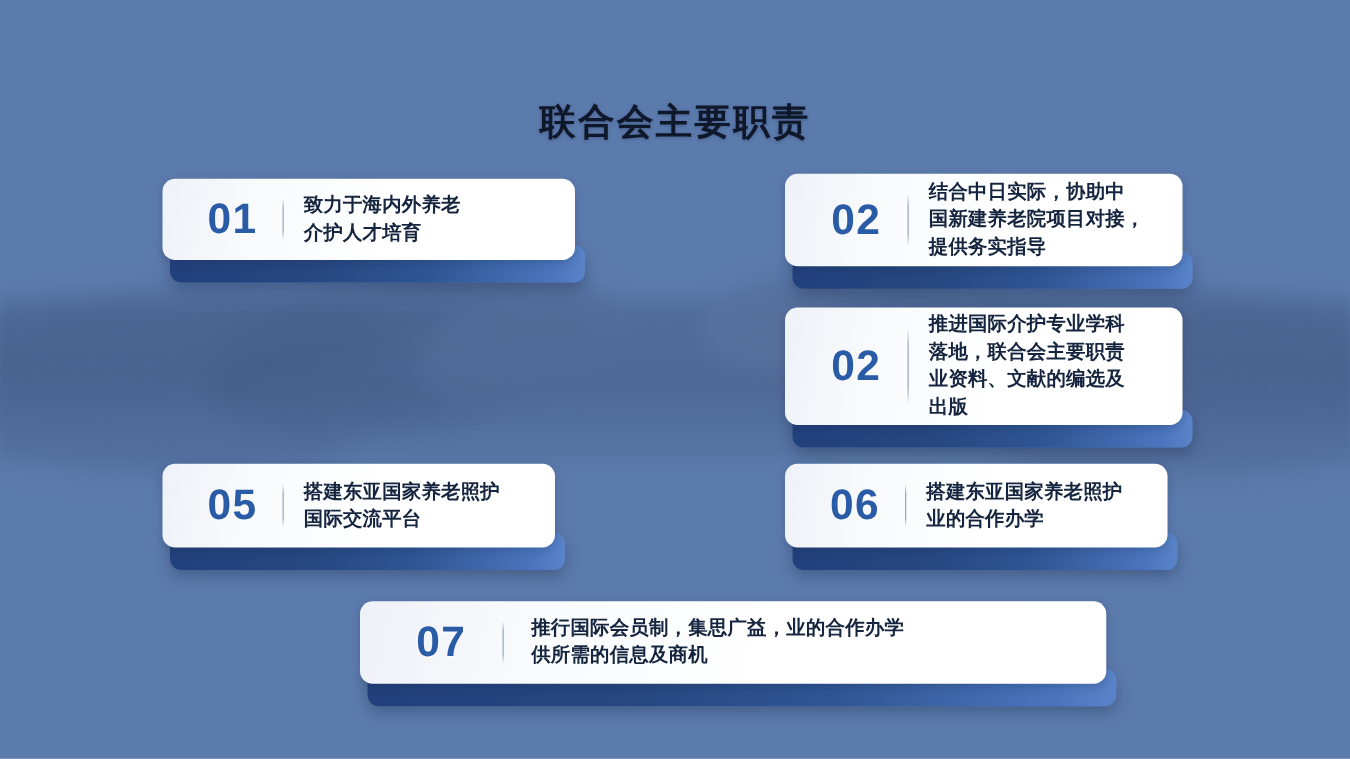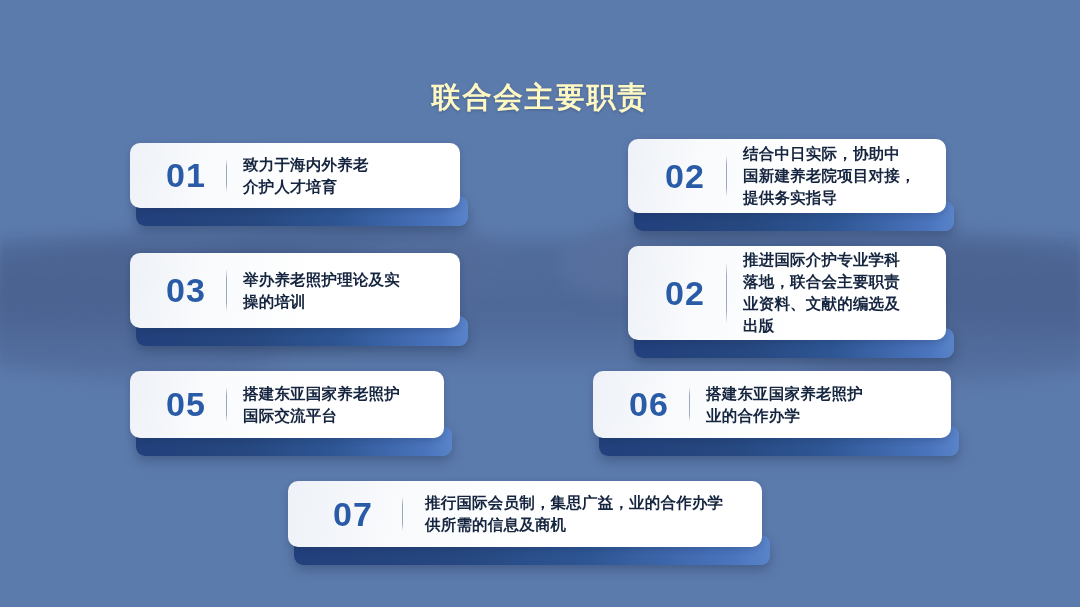--- a/index.html
+++ b/index.html
@@ -50,21 +50,21 @@
       rgba(92,123,173,0.85) 0%,
       rgba(92,123,173,0.28) 30%,
       rgba(92,123,173,0.20) 62%,
       rgba(92,123,173,0.88) 86%,
       rgba(92,123,173,1) 100%);
   }
 
   
   .title{
     position:absolute; left:0; right:0; top:78px;
-    text-align:center; color:#fef9c3;
+    text-align:center; color:#0f172a;
     font-size:29px; font-weight:bold; letter-spacing:2px;
     text-shadow:0 1px 3px rgba(30,44,74,0.35);
   }
 
   
   .card{ position:absolute; }
   .card-base{
     position:absolute; left:6px; right:-8px; bottom:0; height:30px;
     border-radius:9px;
     background:linear-gradient(90deg,#22407c 0%,#26477f 34%,#2e5694 62%,#4a74bd 92%,#5a84c9 100%);
@@ -94,22 +94,22 @@
     font-size:15.5px; font-weight:bold; line-height:1.42;
     letter-spacing:0.2px; white-space:pre-line;
   }
 
   
   #card-1{ left:130px; top:143px; width:330px; height:83px; }
   #card-3{ left:130px; top:253px; width:330px; height:93px; }
   #card-5{ left:130px; top:371px; width:314px; height:85px; }
   #card-2{ left:628px; top:139px; width:318px; height:92px; }
   #card-4{ left:628px; top:246px; width:318px; height:112px; }
-  #card-6{ left:593px; top:371px; width:358px; height:85px; }
-  #card-7{ left:288px; top:481px; width:474px; height:84px; }
+  #card-6{ left:628px; top:371px; width:306px; height:85px; }
+  #card-7{ left:288px; top:481px; width:597px; height:84px; }
 
   #card-2 .card-num, #card-4 .card-num { min-width:74px; }
   #card-7 .card-face{ padding-left:24px; }
   #card-7 .card-num{ min-width:82px; }
   #card-7 .card-sep{ margin-left:8px; margin-right:22px; }
 </style>
 </head>
 <body>
 
 <div id="slide">
@@ -133,29 +133,20 @@
   <div class="card" id="card-1">
     <div class="card-base"></div>
     <div class="card-face">
       <div class="card-num">01</div>
       <div class="card-sep"></div>
       <div class="card-text">致力于海内外养老
 介护人才培育</div>
     </div>
   </div>
 
-  <div class="card" id="card-3">
-    <div class="card-base"></div>
-    <div class="card-face">
-      <div class="card-num">03</div>
-      <div class="card-sep"></div>
-      <div class="card-text">举办养老照护理论及实
-操的培训</div>
-    </div>
-  </div>
 
   <div class="card" id="card-5">
     <div class="card-base"></div>
     <div class="card-face">
       <div class="card-num">05</div>
       <div class="card-sep"></div>
       <div class="card-text">搭建东亚国家养老照护
 国际交流平台</div>
     </div>
   </div>

